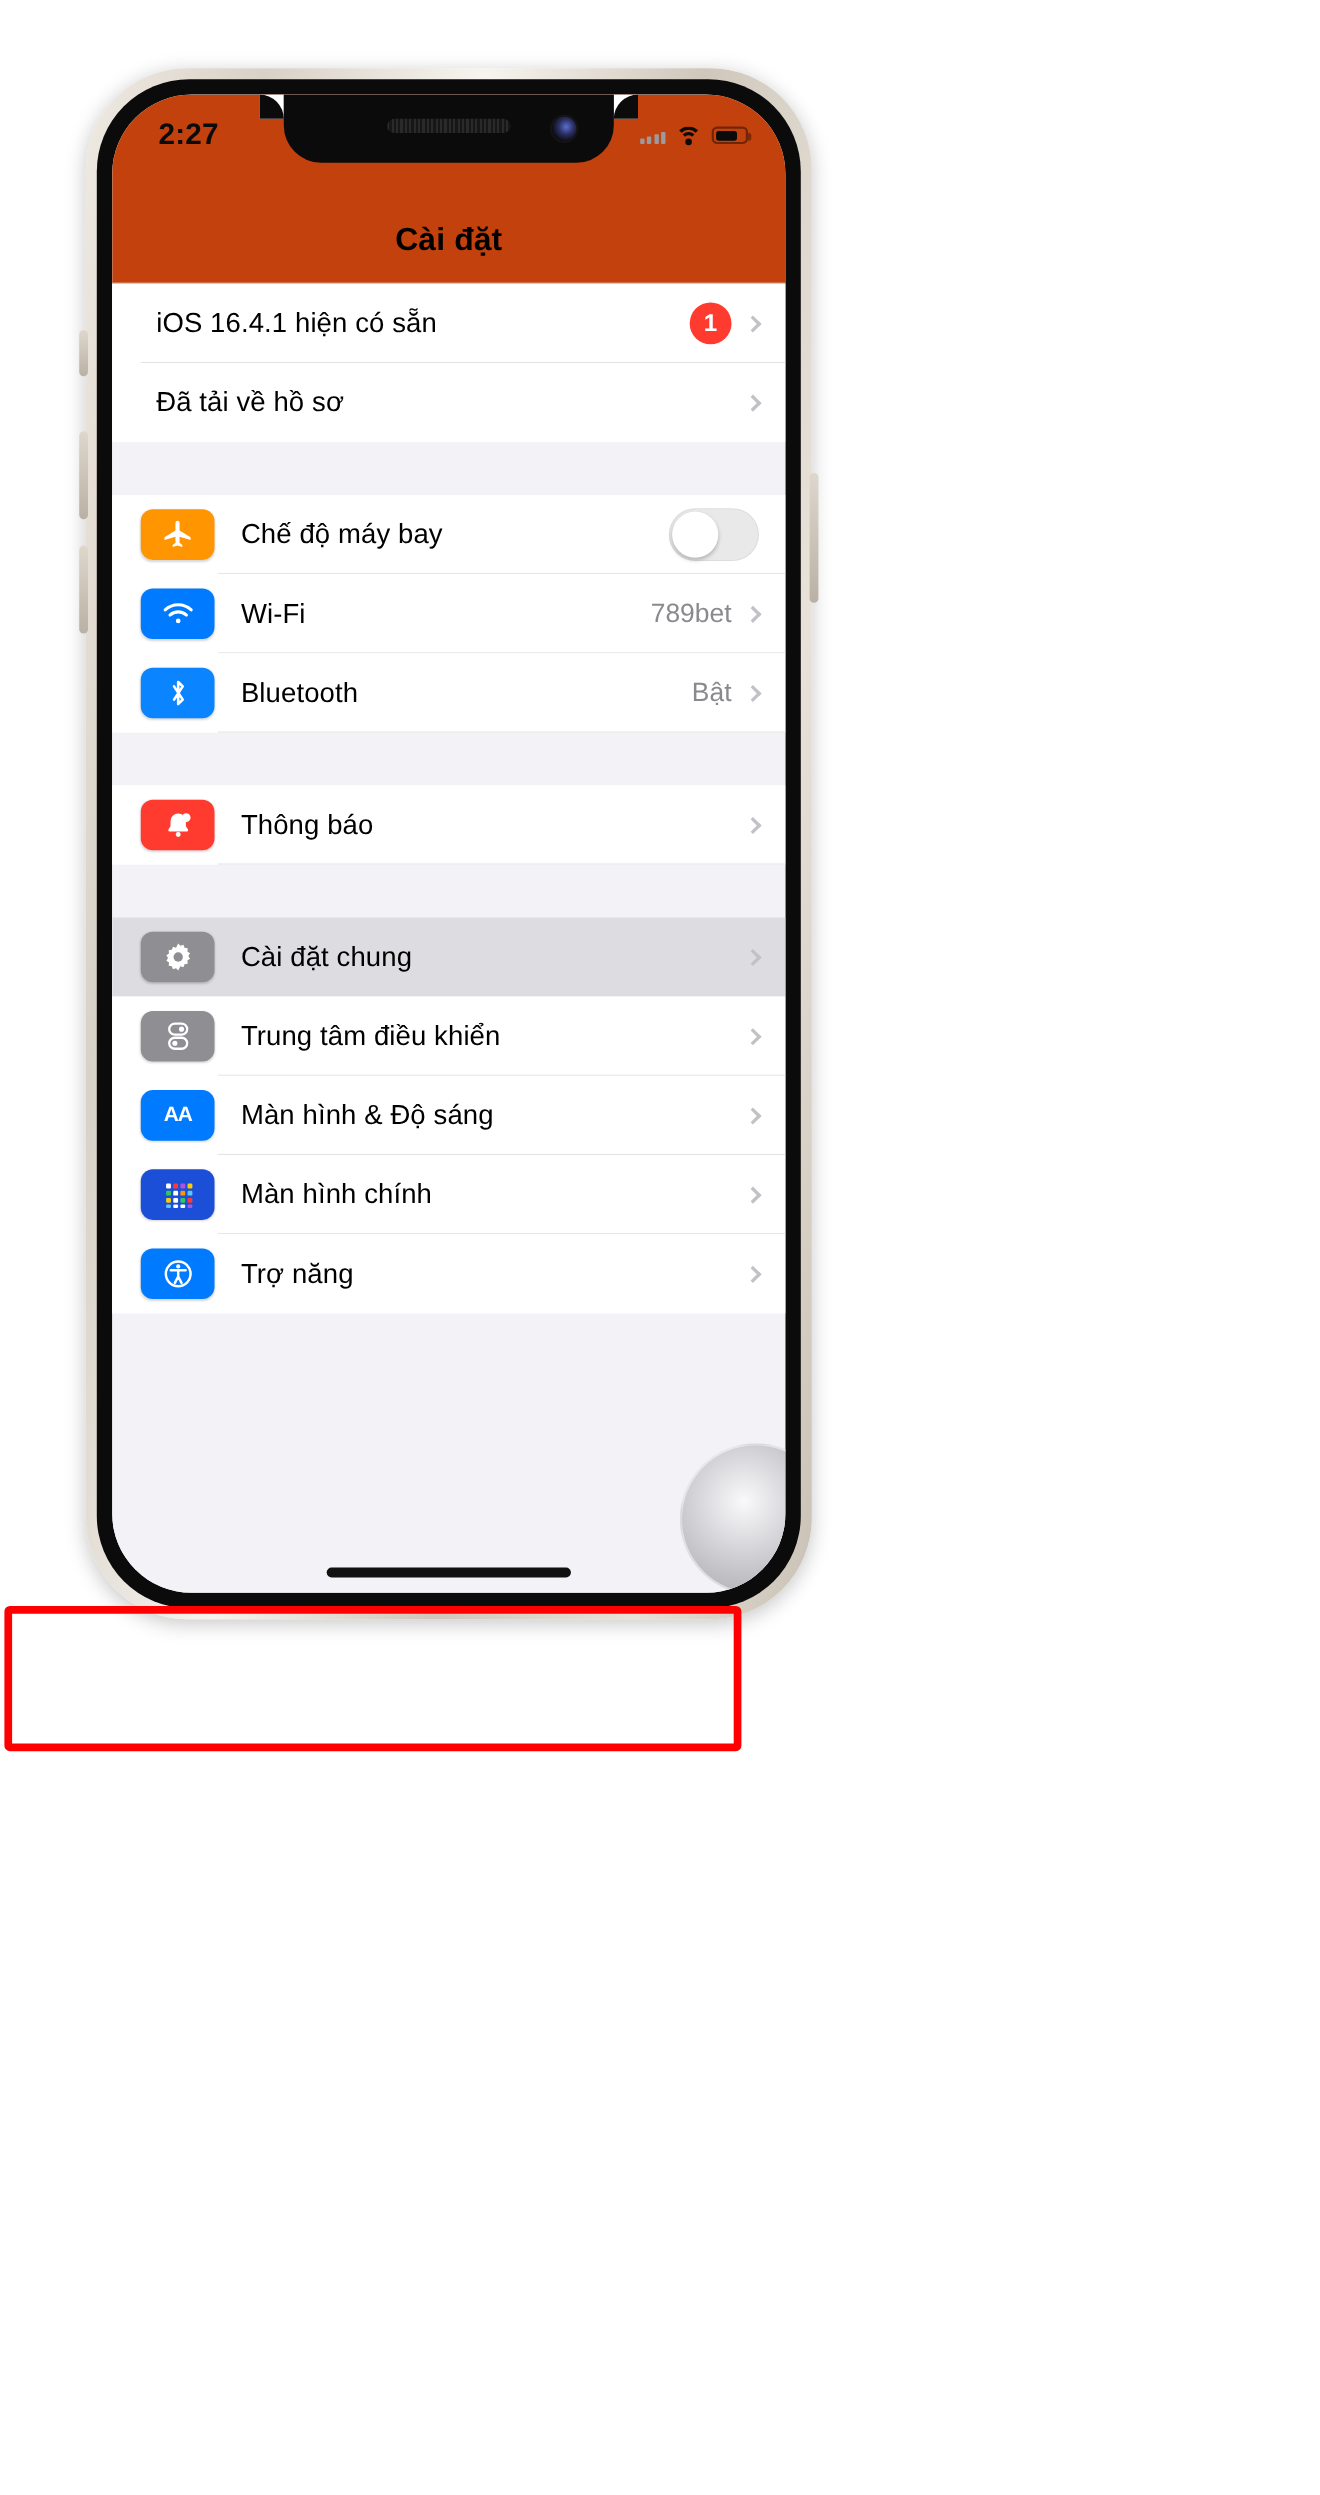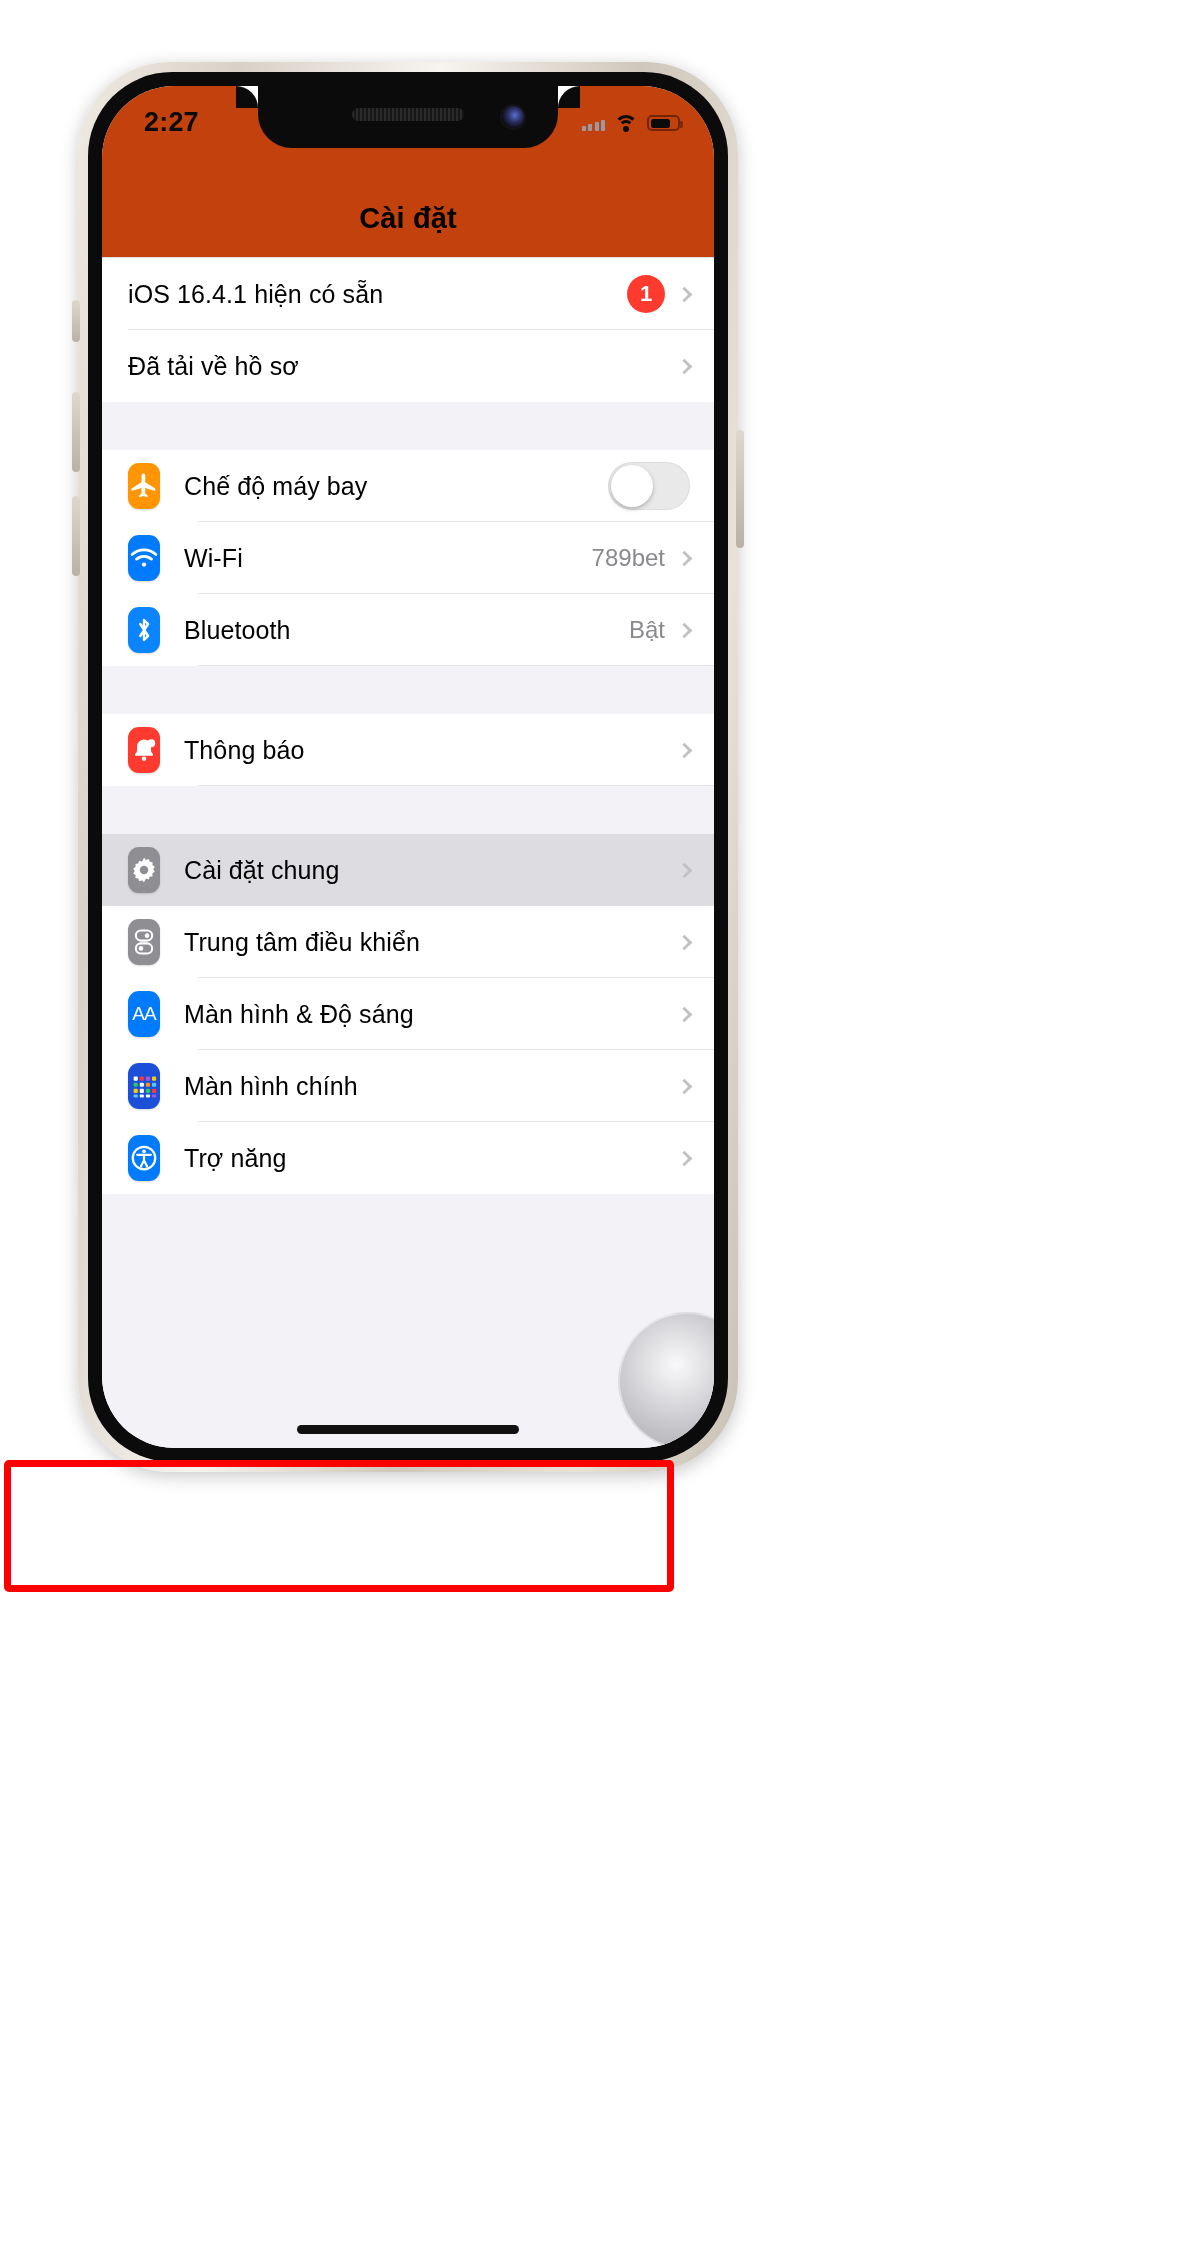--- a/index.html
+++ b/index.html
@@ -143,21 +143,21 @@
 
   .row {
     position:relative; display:flex; align-items:center;
     height:72px; padding-left:26px; padding-right:24px;
     background:#ffffff;
   }
   .row .sep {
     position:absolute; left:26px; right:0; bottom:0;
     height:1px; background:#e4e4e6;
   }
-  .row.no-icon { padding-left:26px; }
+  .row.no-icon { padding-left:40px; }
   .row.no-icon .sep { left:26px; }
   .row.with-icon .sep { left:96px; }
 
   .r-label {
     font-size:25px; color:#000; font-weight:400; letter-spacing:.1px;
     white-space:nowrap;
   }
   .r-right {
     margin-left:auto; display:flex; align-items:center; gap:14px;
   }
@@ -180,24 +180,24 @@
     box-shadow: inset 0 0 0 1px rgba(0,0,0,.05);
   }
   .toggle .knob {
     position:absolute; top:3px; left:3px;
     width:42px; height:42px; border-radius:50%;
     background:#fff; box-shadow:0 2px 4px rgba(0,0,0,.25);
   }
 
   
   .app-ic {
-    width:32px; height:46px; border-radius:11px; margin-right:24px;
+    width:67px; height:46px; border-radius:11px; margin-right:24px;
     flex:none; position:relative;
     display:flex; align-items:center; justify-content:center;
-    color:#fff; font-size:22px; font-weight:400;
+    color:#fff; font-size:22px; font-weight:700;
     box-shadow:0 1px 2px rgba(0,0,0,.16);
   }
   .app-ic svg { display:block; }
 
   
   .highlight-row { background:#dcdce1 !important; }
   .redbox {
     position:absolute;
     left:4px; top:1460px; width:670px; height:132px;
     border:7px solid #ff0000; border-radius:5px;

